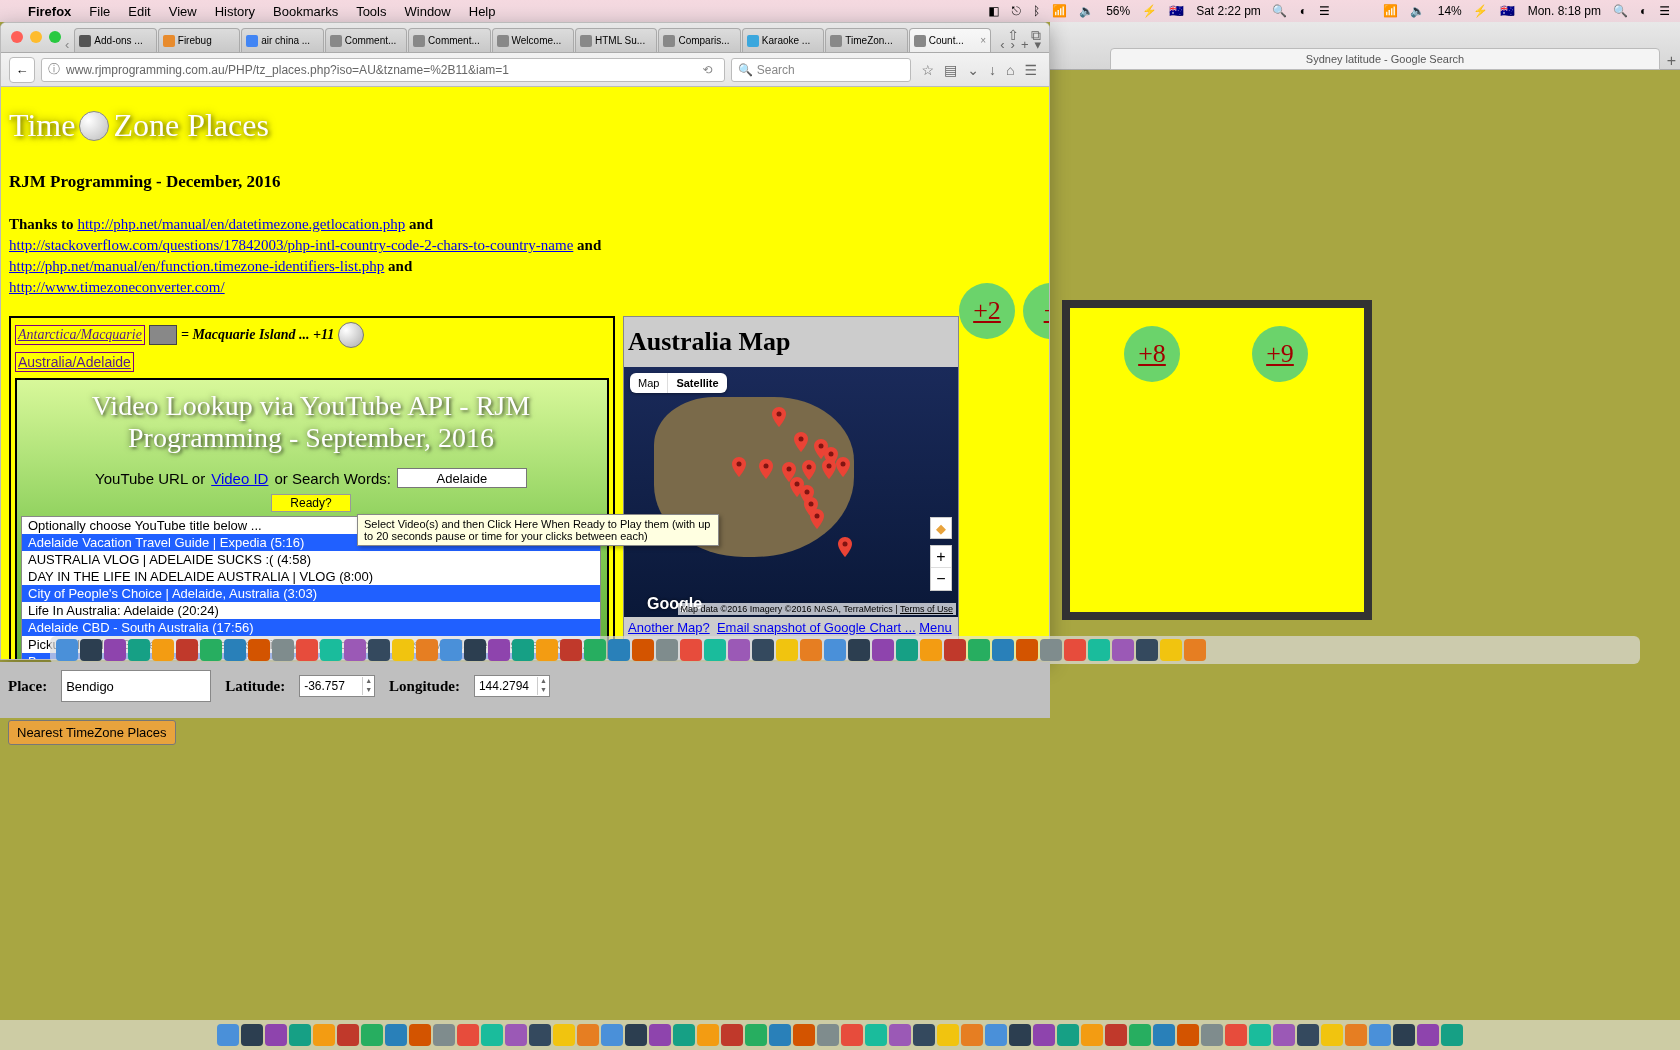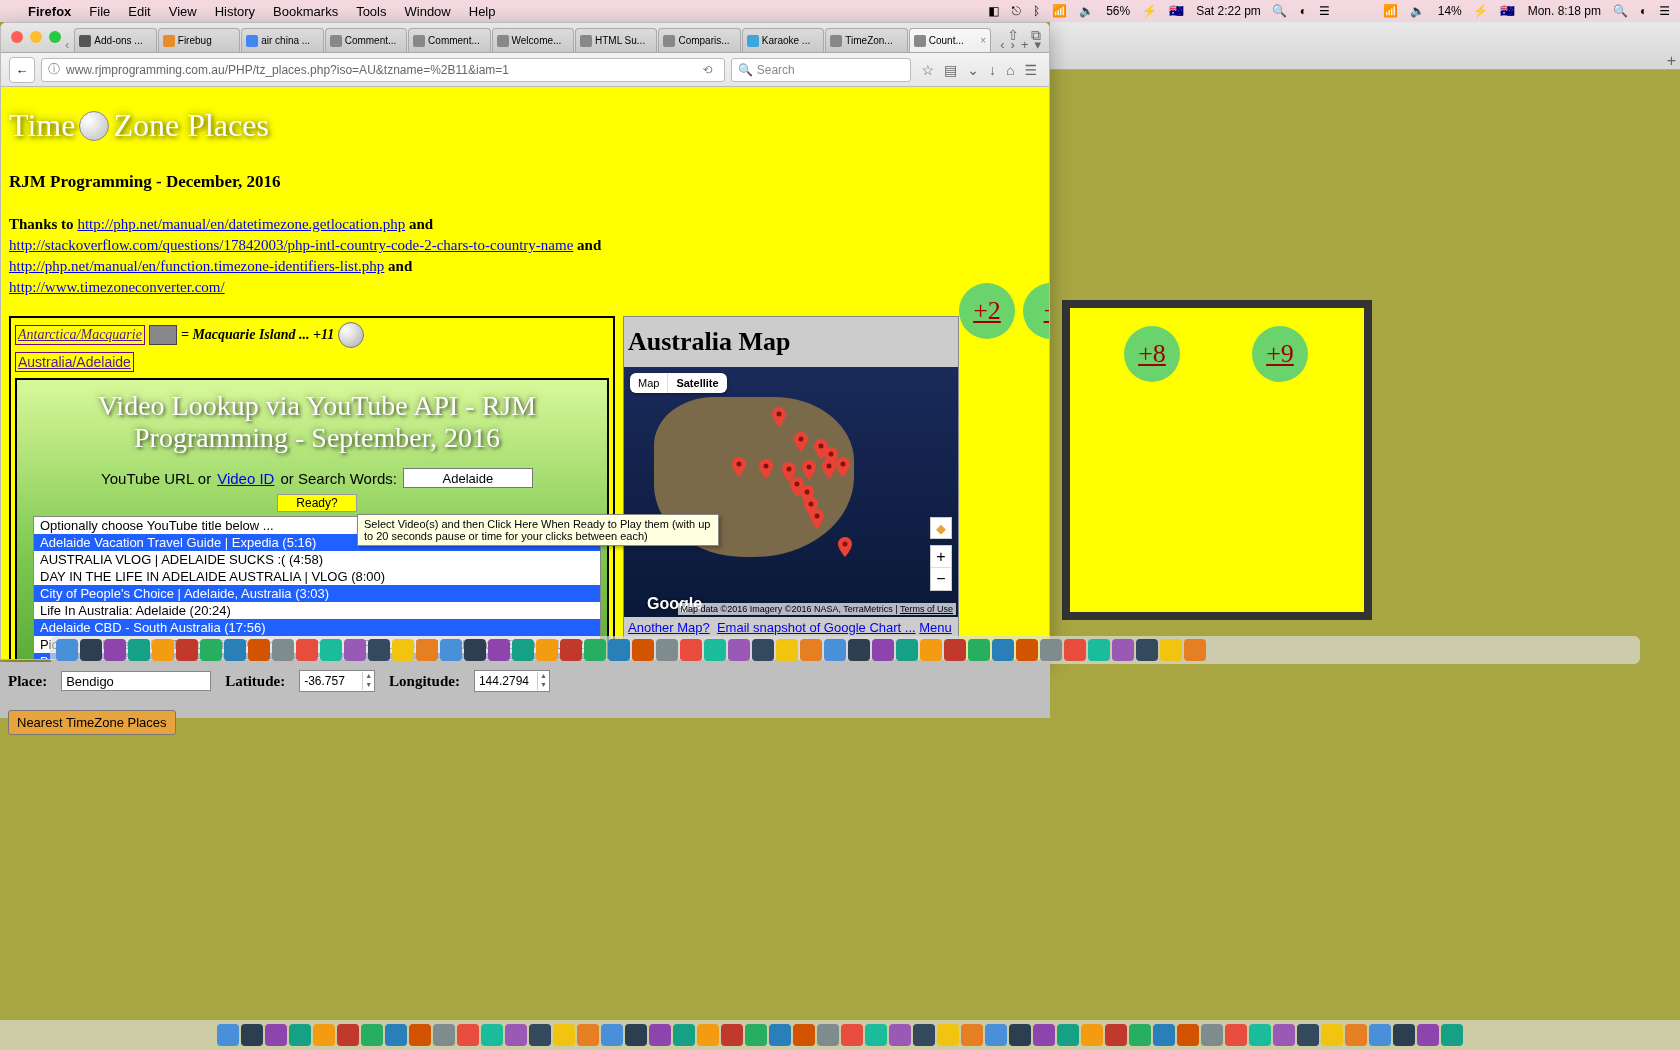--- a/index.html
+++ b/index.html
@@ -43,21 +43,21 @@
 .thanks b { font-weight: bold; }
 
 .frames { margin-top: 18px; display: flex; gap: 2px; }
 .leftcol { width: 606px; border: 2px solid black; background: yellow; padding: 4px; position: relative; }
 .macline { font-family: Georgia, serif; font-size: 14px; font-style: italic; font-weight: bold; display: flex; align-items: center; gap: 4px; }
 .macline .box { border: 1px solid purple; padding: 1px 2px; color: #551a8b; text-decoration: underline; font-style: italic; font-weight: normal; font-size: 14px; }
 .macline .cam { width: 28px; height: 20px; background: #888; border: 1px solid #444; }
 .macline .ball { width: 26px; height: 26px; background: radial-gradient(circle at 30% 30%, #fff, #aaa); border-radius: 50%; border: 1px solid #777; }
 .adelink { border: 1px solid purple; color: #551a8b; text-decoration: underline; padding: 1px 2px; font-size: 14px; display: inline-block; margin-top: 4px; }
 
-.vidpanel { margin-top: 6px; border: 2px solid black; background: linear-gradient(#d8f89a, #7ec850 60%, #5aa838); padding: 10px 6px 2px 16px; }
+.vidpanel { margin-top: 6px; border: 2px solid black; background: linear-gradient(#d8f89a, #7ec850 60%, #5aa838); padding: 10px 6px 2px 4px; }
 .vidtitle { color: #fff; font-size: 28px; text-align: center; text-shadow: 0 0 6px rgba(0,0,0,0.5), 2px 2px 3px rgba(0,0,0,0.4); font-family: "Lucida Grande"; line-height: 1.15; }
 .vidrow { display: flex; align-items: center; justify-content: center; gap: 6px; margin-top: 14px; font-size: 15px; }
 .vidrow a { color: #0000ee; text-decoration: underline; }
 .vidinput { width: 130px; height: 20px; border: 1px solid #777; background: #fff; text-align: center; font-size: 13px; }
 .readybtn { display: block; margin: 6px auto 4px; width: 80px; height: 18px; border: 1px solid #999; background: yellow; font-size: 12px; text-align: center; line-height: 16px; cursor: pointer; }
 .vlist { background: #fff; border: 1px solid #888; max-height: 160px; overflow: hidden; font-size: 13px; }
 .vlist div { padding: 1px 6px; white-space: nowrap; overflow: hidden; cursor: pointer; }
 .vlist .sel { background: #2060ff; color: #fff; }
 .tooltip { position: absolute; left: 346px; top: 196px; width: 362px; background: #ffffe1; border: 1px solid #888; font-size: 11px; padding: 3px 6px; box-shadow: 2px 2px 4px rgba(0,0,0,0.3); z-index: 10; }
 
@@ -89,21 +89,21 @@
 .backwin { position: absolute; left: 1050px; top: 22px; right: 0; height: 638px; background: #a8a642; }
 .backwin .chromehead { height: 48px; background: linear-gradient(#e8e8e8,#d6d6d6); border-bottom: 1px solid #aaa; }
 .backwin .chrometab { position: absolute; top: 26px; left: 60px; right: 20px; height: 22px; background: #f4f4f4; border: 1px solid #bbb; border-radius: 4px 4px 0 0; font-size: 11px; display: flex; align-items: center; justify-content: center; color: #555; }
 .backwin .newtab { position: absolute; right: 4px; top: 30px; color: #666; font-size: 16px; }
 .backwin .menuicons { position: absolute; top: 4px; right: 8px; display: flex; gap: 12px; color: #555; font-size: 12px; align-items: center; }
 
 .bigframe { position: absolute; left: 1062px; top: 300px; width: 310px; height: 320px; border: 8px solid #333; background: yellow; }
 
 
 .greyform { position: absolute; left: 0; top: 662px; width: 1050px; height: 56px; background: #bfbfbf; padding: 8px 8px; display: flex; align-items: center; gap: 14px; font-family: Georgia, serif; font-size: 15px; flex-wrap: wrap; }
-.greyform input[type=text] { height: 20px; border: 1px solid #888; padding: 0 4px; font-size: 13px; background: #fff; }
+.greyform input[type=text] { height: 32px; border: 1px solid #888; padding: 0 4px; font-size: 13px; background: #fff; }
 .greyform .stepper { display: flex; align-items: center; border: 1px solid #888; background: #fff; height: 22px; }
 .greyform .stepper input { border: none; width: 62px; height: 20px; text-align: left; padding: 0 4px; font-size: 12px; }
 .greyform .steps { display: flex; flex-direction: column; font-size: 7px; line-height: 9px; border-left: 1px solid #ccc; padding: 0 2px; color: #666; }
 .nearestbtn { background: #e8a33d; border: 1px solid #777; padding: 4px 8px; font-size: 13px; cursor: pointer; border-radius: 3px; margin-top: 4px; }
 
 .lowdock { position: absolute; bottom: 0; left: 0; right: 0; height: 30px; background: rgba(230,230,230,0.6); display: flex; align-items: center; justify-content: center; gap: 2px; }
 .lowdock .di { width: 22px; height: 22px; border-radius: 4px; }
 </style>
 </head>
 <body>
@@ -143,20 +143,23 @@
     <span>◐</span>
     <span>☰</span>
   </div>
 </div>
 
 <div class="backwin">
   <div class="chromehead">
     <div class="menuicons">
       <span></span>
     </div>
+    <div class="chrometab">
+        <span>Sydney latitude - Google Search</span>
+      </div>
     <div class="newtab">+</div>
   </div>
 </div>
 
 <div class="bigframe"></div>
 <div class="tzbubble" style="left:1124px; top:326px;">+8</div>
 <div class="tzbubble" style="left:1252px; top:326px;">+9</div>
 
 <div class="ff-window">
   <div class="ff-traffic">

